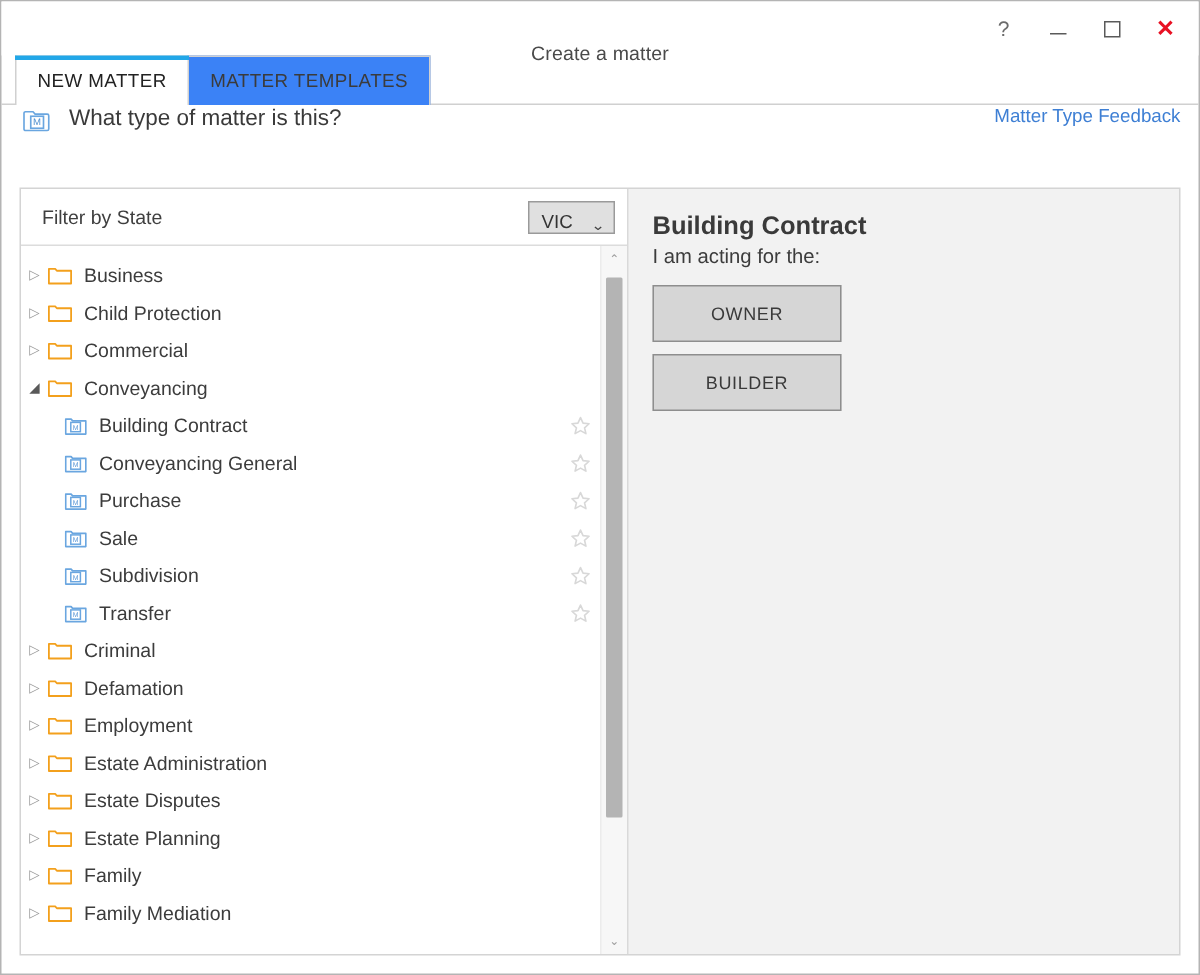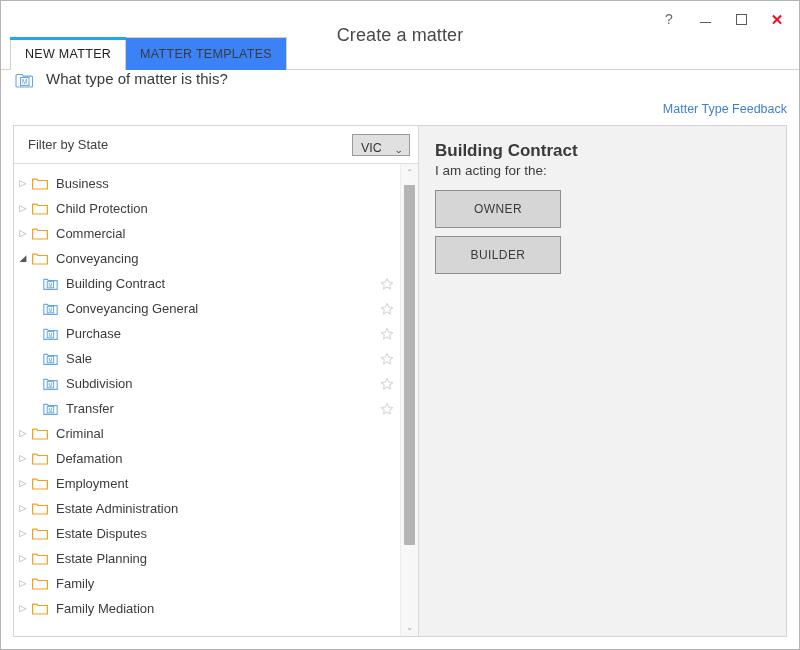--- a/index.html
+++ b/index.html
@@ -31,21 +31,21 @@
   .titlebar {
     position: relative;
     height: 36px;
     flex: 0 0 36px;
     background: #ffffff;
     display: flex;
     align-items: center;
     justify-content: center;
   }
   .titlebar-title {
-    font-size: 18px;
+    font-size: 13px;
     color: #4a4a4a;
     letter-spacing: .1px;
     margin-top: 32px;
   }
   .win-controls {
     position: absolute;
     right: 4px;
     top: 0;
     height: 36px;
     display: flex;
@@ -153,21 +153,20 @@
   }
   .qheader-text {
     font-size: 15px;
     color: #3a3a3a;
   }
   .qheader-spacer { flex: 1 1 auto; }
   .feedback-link {
     font-size: 12.5px;
     color: #3e7fd4;
     cursor: pointer;
-    margin-top: 32px;
   }
 
   
   .content {
     flex: 1 1 auto;
     display: flex;
     margin: 13px 12px 12px 12px;
     border: 1px solid #d4d4d4;
     box-sizing: border-box;
     min-height: 0;

